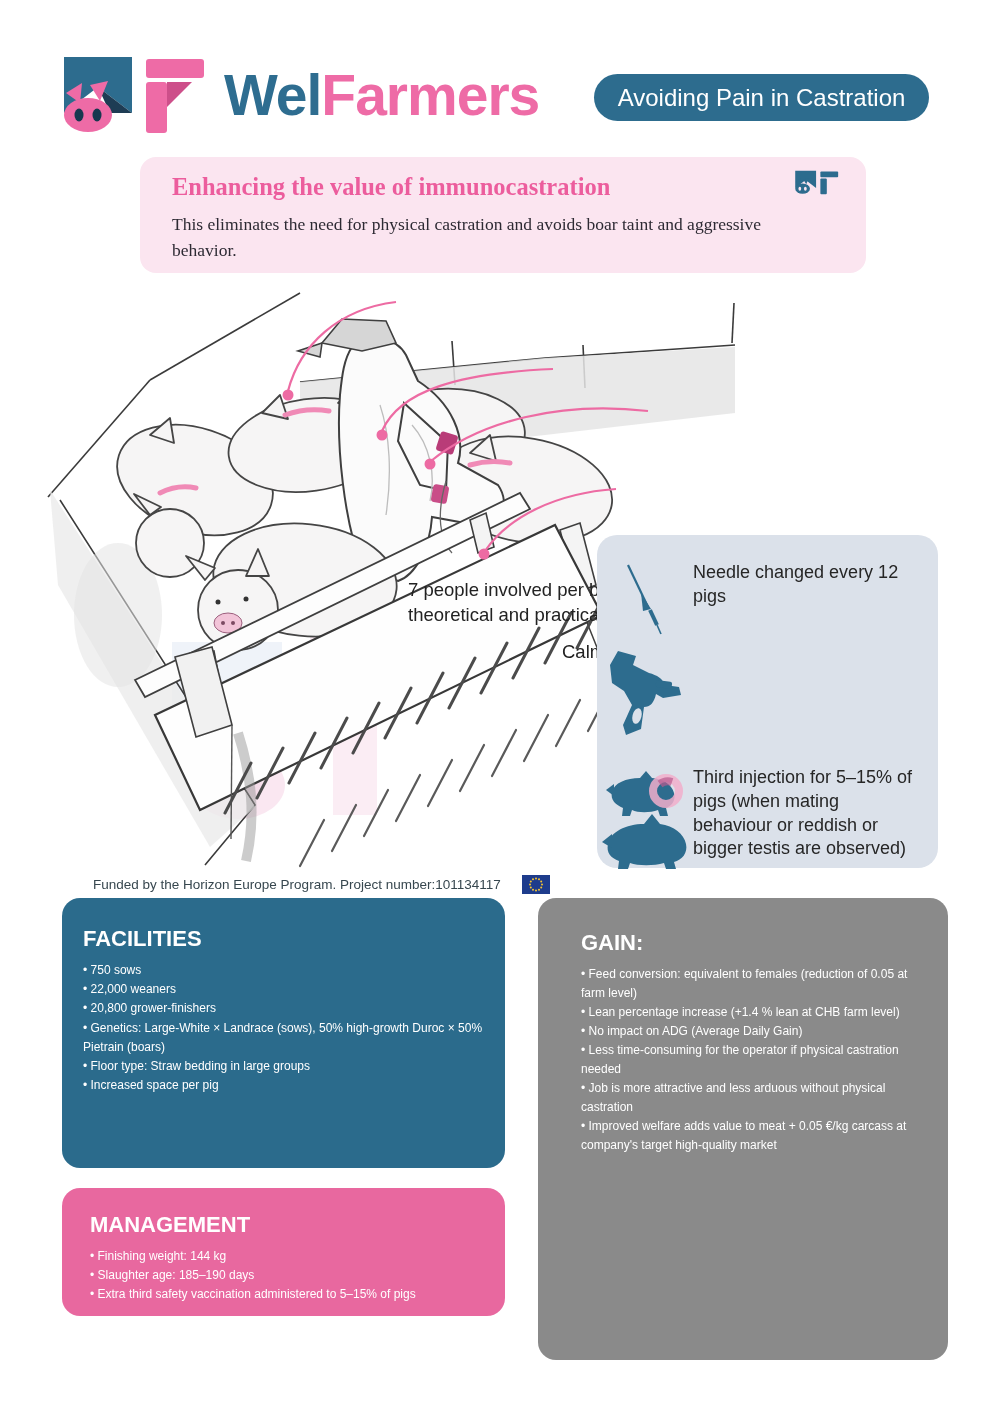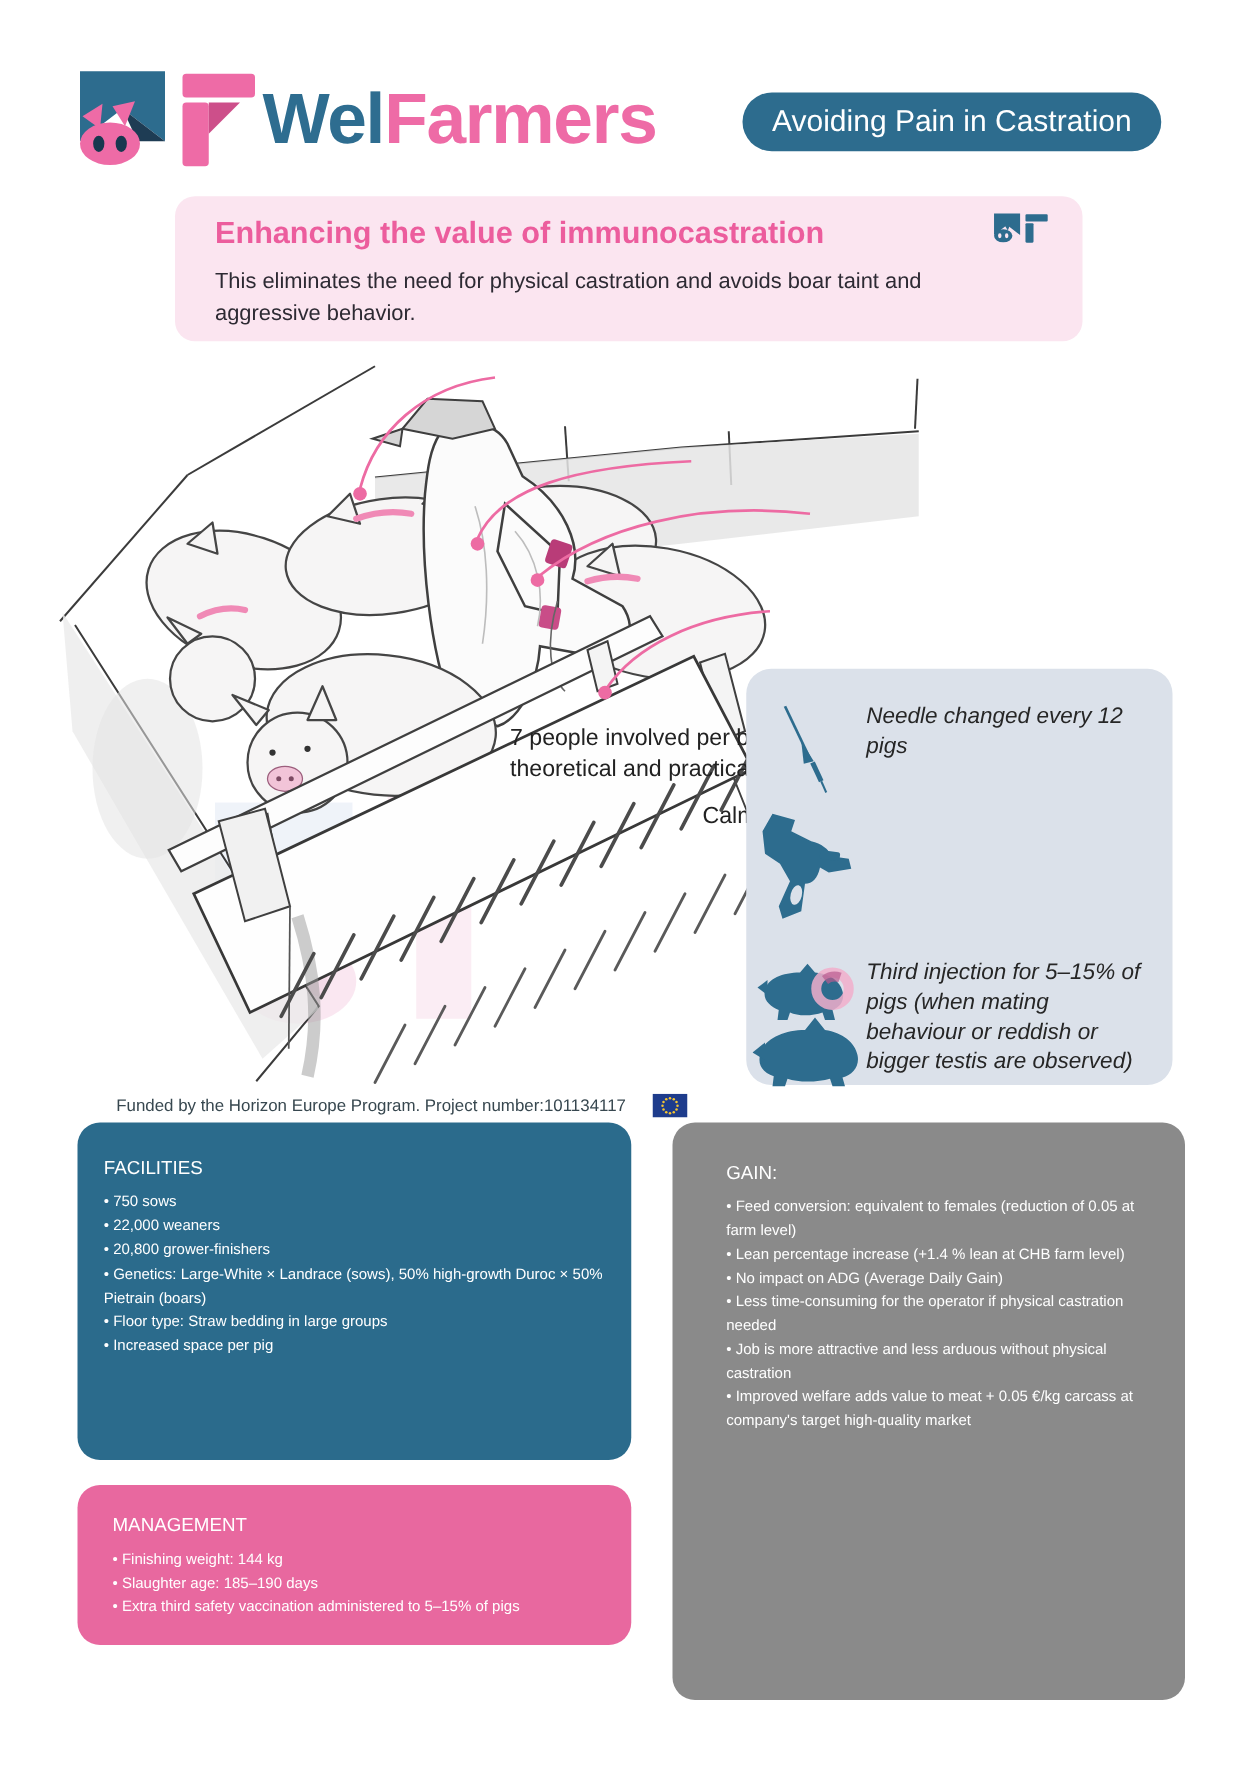--- a/index.html
+++ b/index.html
@@ -1,57 +1,57 @@
 <!DOCTYPE html>
 <html><head>
 <meta charset="utf-8">
 <style>
   html,body{margin:0;padding:0;background:#fff;}
   .page{position:relative;width:1000px;height:1415px;margin:0 auto;background:#ffffff;
         font-family:"Liberation Sans", sans-serif;overflow:hidden;}
 
   
-  .brand{position:absolute;left:60px;top:52px;height:86px;display:flex;align-items:center;}
+  .brand{position:absolute;left:60px;top:52px;height:86px;display:flex;align-items:center;gap:14px;}
   .brand-text{font-size:57px;font-weight:bold;letter-spacing:-1px;line-height:1;}
   .brand-wel{color:#2e6d90;}
   .brand-farmers{color:#ee6ba6;}
   .badge{position:absolute;left:594px;top:74px;width:335px;height:47px;background:#2d6c8e;
          border-radius:26px;display:flex;align-items:center;justify-content:center;
          color:#fff;font-size:24px;}
 
   
-  .intro{position:absolute;left:140px;top:157px;width:726px;height:116px;background:#fbe5f0;border-radius:16px;}
+  .intro{position:absolute;left:140px;top:157px;width:726px;height:116px;background:#fbe5f0;border-radius:16px;font-family:Liberation Serif, serif;}
   .intro-title{position:absolute;left:32px;top:16px;color:#ec5d9d;font-weight:bold;font-size:24.5px;}
   .intro-body{position:absolute;left:32px;top:54px;width:620px;color:#2d2a33;font-size:17.5px;line-height:1.5;}
   .intro-mark{position:absolute;right:26px;top:12px;}
 
   
   .figure{position:absolute;left:0;top:285px;width:1000px;height:583px;}
   .figure svg.scene{position:absolute;left:0;top:0;}
   .callout{position:absolute;color:#222;font-size:18.5px;line-height:1.33;white-space:pre-line;}
   .co-1{left:408px;top:293px;}
   .co-2{left:562px;top:355px;}
   .co-3{left:656px;top:401px;}
   .co-4{left:625px;top:477px;}
 
   
   .panel{position:absolute;left:597px;top:250px;width:341px;height:333px;background:#dbe1ea;border-radius:20px;
          padding:0;box-sizing:border-box;}
-  .panel-row{position:absolute;left:0;display:flex;align-items:flex-start;font-style:italic;}
+  .panel-row{position:absolute;left:0;display:flex;align-items:flex-start;}
   .panel-icon{width:96px;display:flex;justify-content:center;flex:none;}
   .panel-text{width:228px;color:#262626;font-size:18px;line-height:1.32;}
   .row-1{top:26px;}  .row-2{top:108px;}  .row-3{top:204px;margin-top:27px;}
 
   
   .funding{position:absolute;left:93px;top:875px;display:flex;align-items:center;gap:21px;}
   .funding-text{font-size:13.5px;color:#37474f;}
 
   
   .box{position:absolute;box-sizing:border-box;border-radius:18px;color:#fff;}
-  .box h2{margin:0 0 9px 0;font-size:15px;font-weight:normal;}
+  .box h2{margin:0 0 9px 0;font-size:22px;font-weight:bold;}
   .box .bi{font-size:12px;line-height:1.6;}
   .facilities{left:62px;top:898px;width:443px;height:270px;background:#2b6b8c;padding:28px 18px 0 21px;}
   .management{left:62px;top:1188px;width:443px;height:128px;background:#e8689f;padding:24px 18px 0 28px;}
   .gain{left:538px;top:898px;width:410px;height:462px;background:#8a8a8a;padding:32px 24px 0 43px;}
   .gain .bi{line-height:1.58;}
 </style>
 </head>
 <body>
 
 <div class="page">

